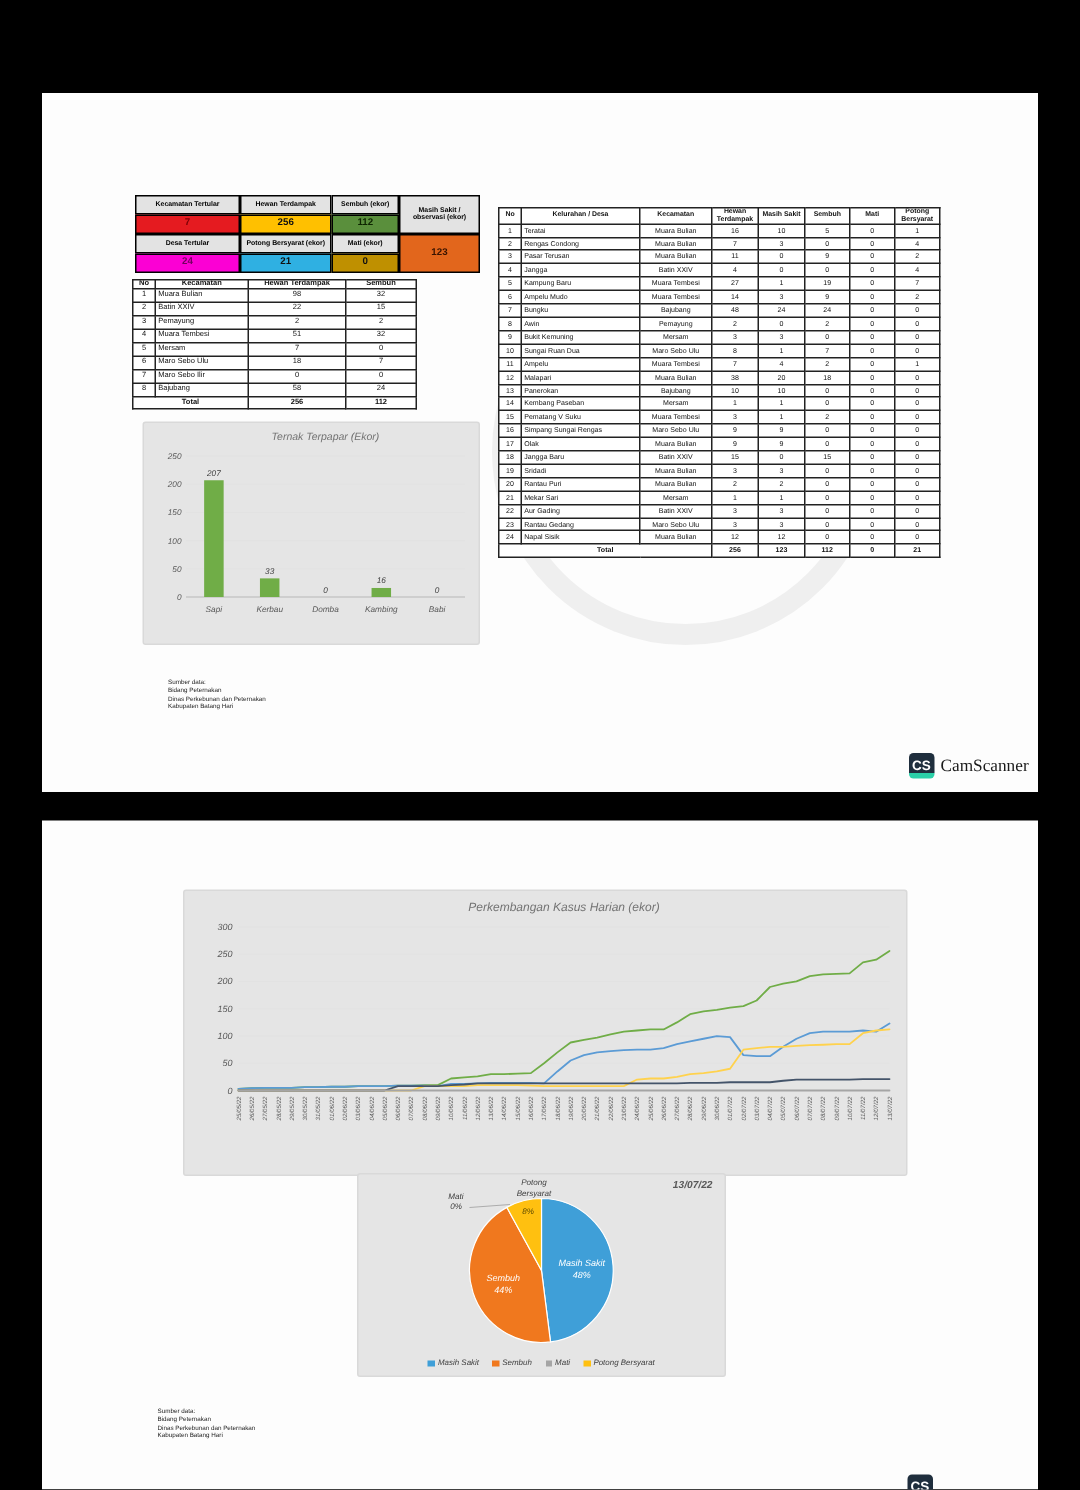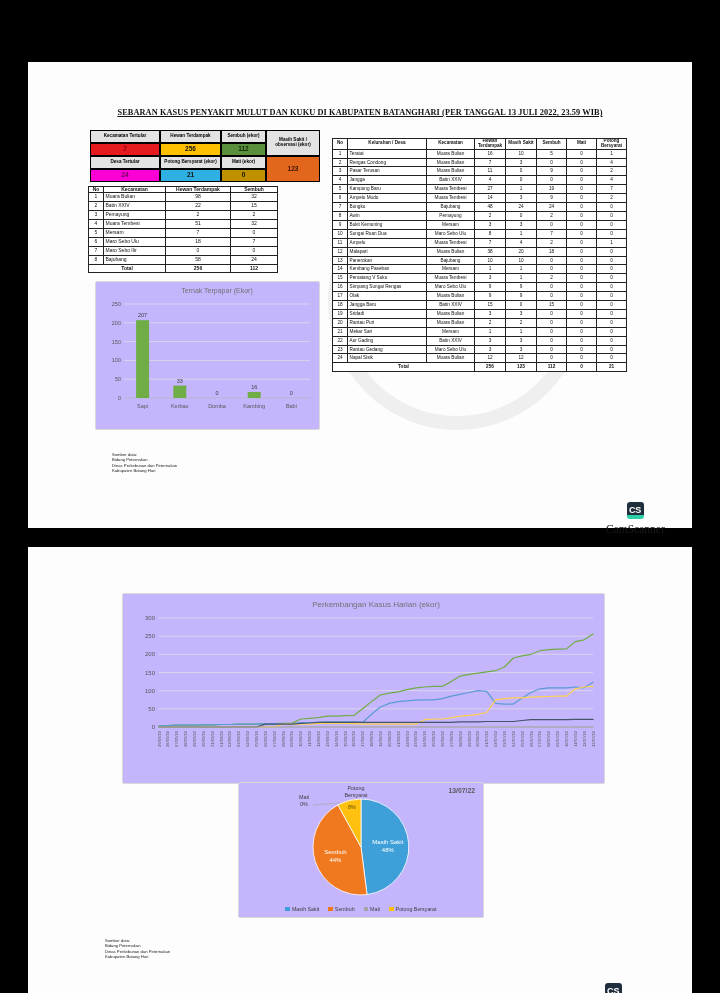--- a/index.html
+++ b/index.html
@@ -24,29 +24,29 @@
      white-space:nowrap;color:#111;}
   table.dt th{font-weight:bold;text-align:center;white-space:normal;line-height:1.05;}
   #kec-table{left:60px;top:124px;width:189px;font-size:5px;}
   #kec-table td{height:7.9px;line-height:7.9px;}
   #desa-table{left:304px;top:76px;width:294px;font-size:4.7px;}
   #desa-table td{height:7.9px;line-height:7.9px;}
   #desa-table th{font-size:4.6px;}
   .tc{text-align:center;} .tl{text-align:left;}
   tr.total-row td{font-weight:bold;text-align:center;}
   
-  .chart-box{position:absolute;background:#c4b5fd;border:1px solid #d9d9d9;border-radius:2px;}
+  .chart-box{position:absolute;background:#e5e5e5;border:1px solid #d9d9d9;border-radius:2px;font-style:italic;}
   #bar-box{left:67px;top:219px;width:223px;height:147px;}
   #line-box{left:94px;top:46px;width:481px;height:189px;}
   #pie-box{left:210px;top:235px;width:244px;height:134px;}
   .src{position:absolute;font-size:4.2px;line-height:1.25;color:#222;}
   #src1{left:84px;top:390px;}
   #src2{left:77px;top:391px;}
   
-  .cs-wrap{position:absolute;display:flex;align-items:center;gap:4px;flex-direction:column;}
+  .cs-wrap{position:absolute;display:flex;align-items:center;gap:4px;}
   #cs1{left:578px;top:440px;}
   #cs2{left:577px;top:436px;}
   .cs-badge{width:17px;height:17px;border-radius:3px;background:linear-gradient(#1f2e3d 78%,#2bd0a8 78%);
      color:#fff;font-weight:bold;font-size:9px;display:flex;align-items:center;justify-content:flex-start;
      padding-left:2px;box-sizing:border-box;line-height:13px;}
   .cs-text{font-family:Liberation Serif, serif;font-size:11.5px;color:#1a1a1a;}
   .watermark{position:absolute;left:300px;top:110px;width:230px;height:230px;border-radius:50%;
      border:14px solid rgba(120,120,120,0.10);}
   #pie-date{position:absolute;right:8px;top:4px;font-size:6.8px;font-weight:bold;color:#595959;}
   #pie-legend{position:absolute;left:0;bottom:5px;width:100%;display:flex;justify-content:center;
@@ -54,21 +54,20 @@
   #pie-legend .li{display:flex;align-items:center;gap:2px;}
   #pie-legend .sq{width:4.5px;height:4.5px;display:inline-block;}
   svg{display:block;}
 </style>
 </head>
 <body>
 
 <div class="page" id="page1">
   <div class="watermark"></div>
 
-  <div class="doc-title">SEBARAN KASUS PENYAKIT MULUT DAN KUKU DI KABUPATEN BATANGHARI (PER TANGGAL 13 JULI 2022, 23.59 WIB)</div>
 
   <div class="summary">
     <div class="s-h" style="grid-column:1;grid-row:1">Kecamatan Tertular</div>
     <div class="s-v" style="grid-area: 2 / 1; color: rgb(122, 0, 5); background-color: rgb(229, 27, 32);">7</div>
     <div class="s-h" style="grid-column:1;grid-row:3">Desa Tertular</div>
     <div class="s-v" style="grid-area: 4 / 1; color: rgb(112, 0, 94); background-color: rgb(251, 0, 212);">24</div>
 
     <div class="s-h" style="grid-column:2;grid-row:1">Hewan Terdampak</div>
     <div class="s-v" style="grid-area: 2 / 2; background-color: rgb(255, 192, 0);">256</div>
     <div class="s-h" style="grid-column:2;grid-row:3">Potong Bersyarat (ekor)</div>

